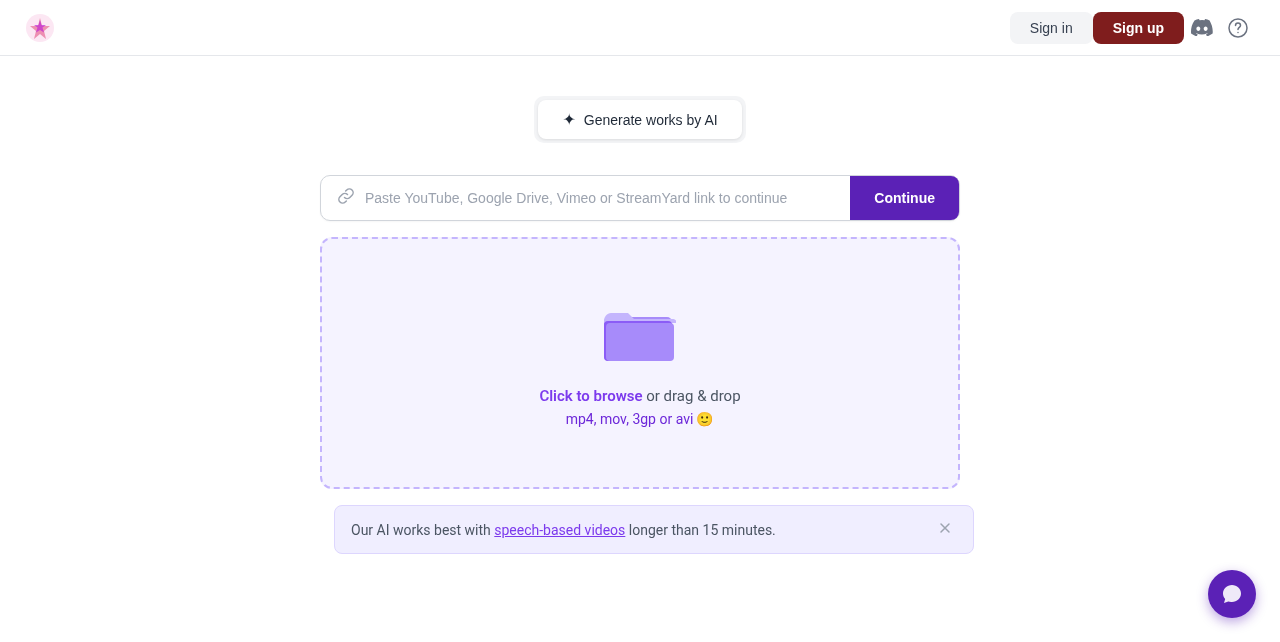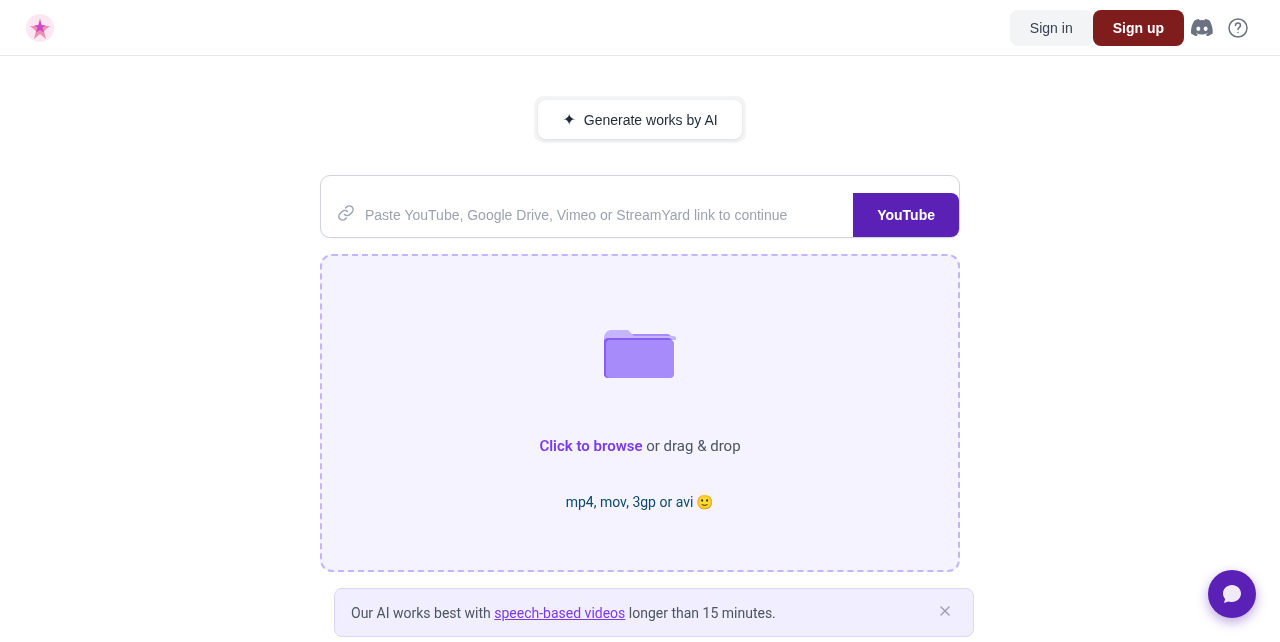--- a/index.html
+++ b/index.html
@@ -24,20 +24,21 @@
     .header-left {
       display: flex;
       align-items: center;
     }
     .logo {
       width: 32px;
       height: 32px;
     }
     .header-right {
       display: flex;
+      align-items: center;
       gap: 0;
     }
     .sign-in-btn {
       background: #f3f4f6;
       border: none;
       border-radius: 8px;
       padding: 8px 20px;
       font-size: 14px;
       font-weight: 500;
       color: #374151;
@@ -111,21 +112,21 @@
       font-size: 16px;
     }
 
     
     .url-row {
       display: flex;
       align-items: center;
       width: 640px;
       border: 1.5px solid #d1d5db;
       border-radius: 10px;
-      padding: 17px 0 0 16px;
+      padding: 0 0 0 16px;
       background: #ffffff;
       margin-bottom: 16px;
       box-shadow: 0 1px 2px rgba(0,0,0,0.04);
     }
     .url-icon {
       color: #9ca3af;
       margin-right: 10px;
       font-size: 18px;
       flex-shrink: 0;
     }
@@ -158,21 +159,20 @@
       border-radius: 12px;
       background: #f5f3ff;
       display: flex;
       flex-direction: column;
       align-items: center;
       justify-content: center;
       padding: 60px 20px;
       cursor: pointer;
       margin-bottom: 16px;
       min-height: 240px;
-      gap: 33px;
     }
     .folder-icon-wrap {
       margin-bottom: 20px;
     }
 
     
     .folder-svg { width: 80px; height: 64px; }
 
     .drop-text {
       font-size: 15px;
@@ -180,21 +180,21 @@
       text-align: center;
     }
     .browse-link {
       color: #7c3aed;
       font-weight: 600;
       cursor: pointer;
       text-decoration: none;
     }
     .file-types {
       font-size: 14px;
-      color: #0c4a6e;
+      color: #6d28d9;
       margin-top: 6px;
       text-align: center;
     }
 
     
     .info-banner {
       width: 640px;
       background: #f0eeff;
       border: 1px solid #ddd6fe;
       border-radius: 8px;
@@ -275,21 +275,21 @@
   </div>
 
   <div class="url-row">
     <span class="url-icon">
       <svg width="18" height="18" viewBox="0 0 18 18" fill="none" xmlns="http://www.w3.org/2000/svg">
         <path d="M7.5 10.5a3.75 3.75 0 0 0 5.303 0l2.25-2.25a3.75 3.75 0 0 0-5.303-5.303L8.625 4.073" stroke="#9ca3af" stroke-width="1.5" stroke-linecap="round" stroke-linejoin="round"></path>
         <path d="M10.5 7.5a3.75 3.75 0 0 0-5.303 0L2.947 9.75a3.75 3.75 0 0 0 5.303 5.303l1.122-1.122" stroke="#9ca3af" stroke-width="1.5" stroke-linecap="round" stroke-linejoin="round"></path>
       </svg>
     </span>
     <input class="url-input" type="text" placeholder="Paste YouTube, Google Drive, Vimeo or StreamYard link to continue" style="">
-    <button class="continue-btn">YouTube</button>
+    <button class="continue-btn">Continue</button>
   </div>
 
   <div class="drop-zone">
     <div class="folder-icon-wrap">
       <svg class="folder-svg" viewBox="0 0 80 64" fill="none" xmlns="http://www.w3.org/2000/svg">
 
         <rect x="4" y="18" width="68" height="44" rx="5" fill="#a78bfa"></rect>
 
         <path d="M4 22 C4 18 7 14 11 14 L28 14 L34 20 L72 20 C76 20 76 22 76 22 L76 24 L4 24 Z" fill="#c4b5fd"></path>
 

